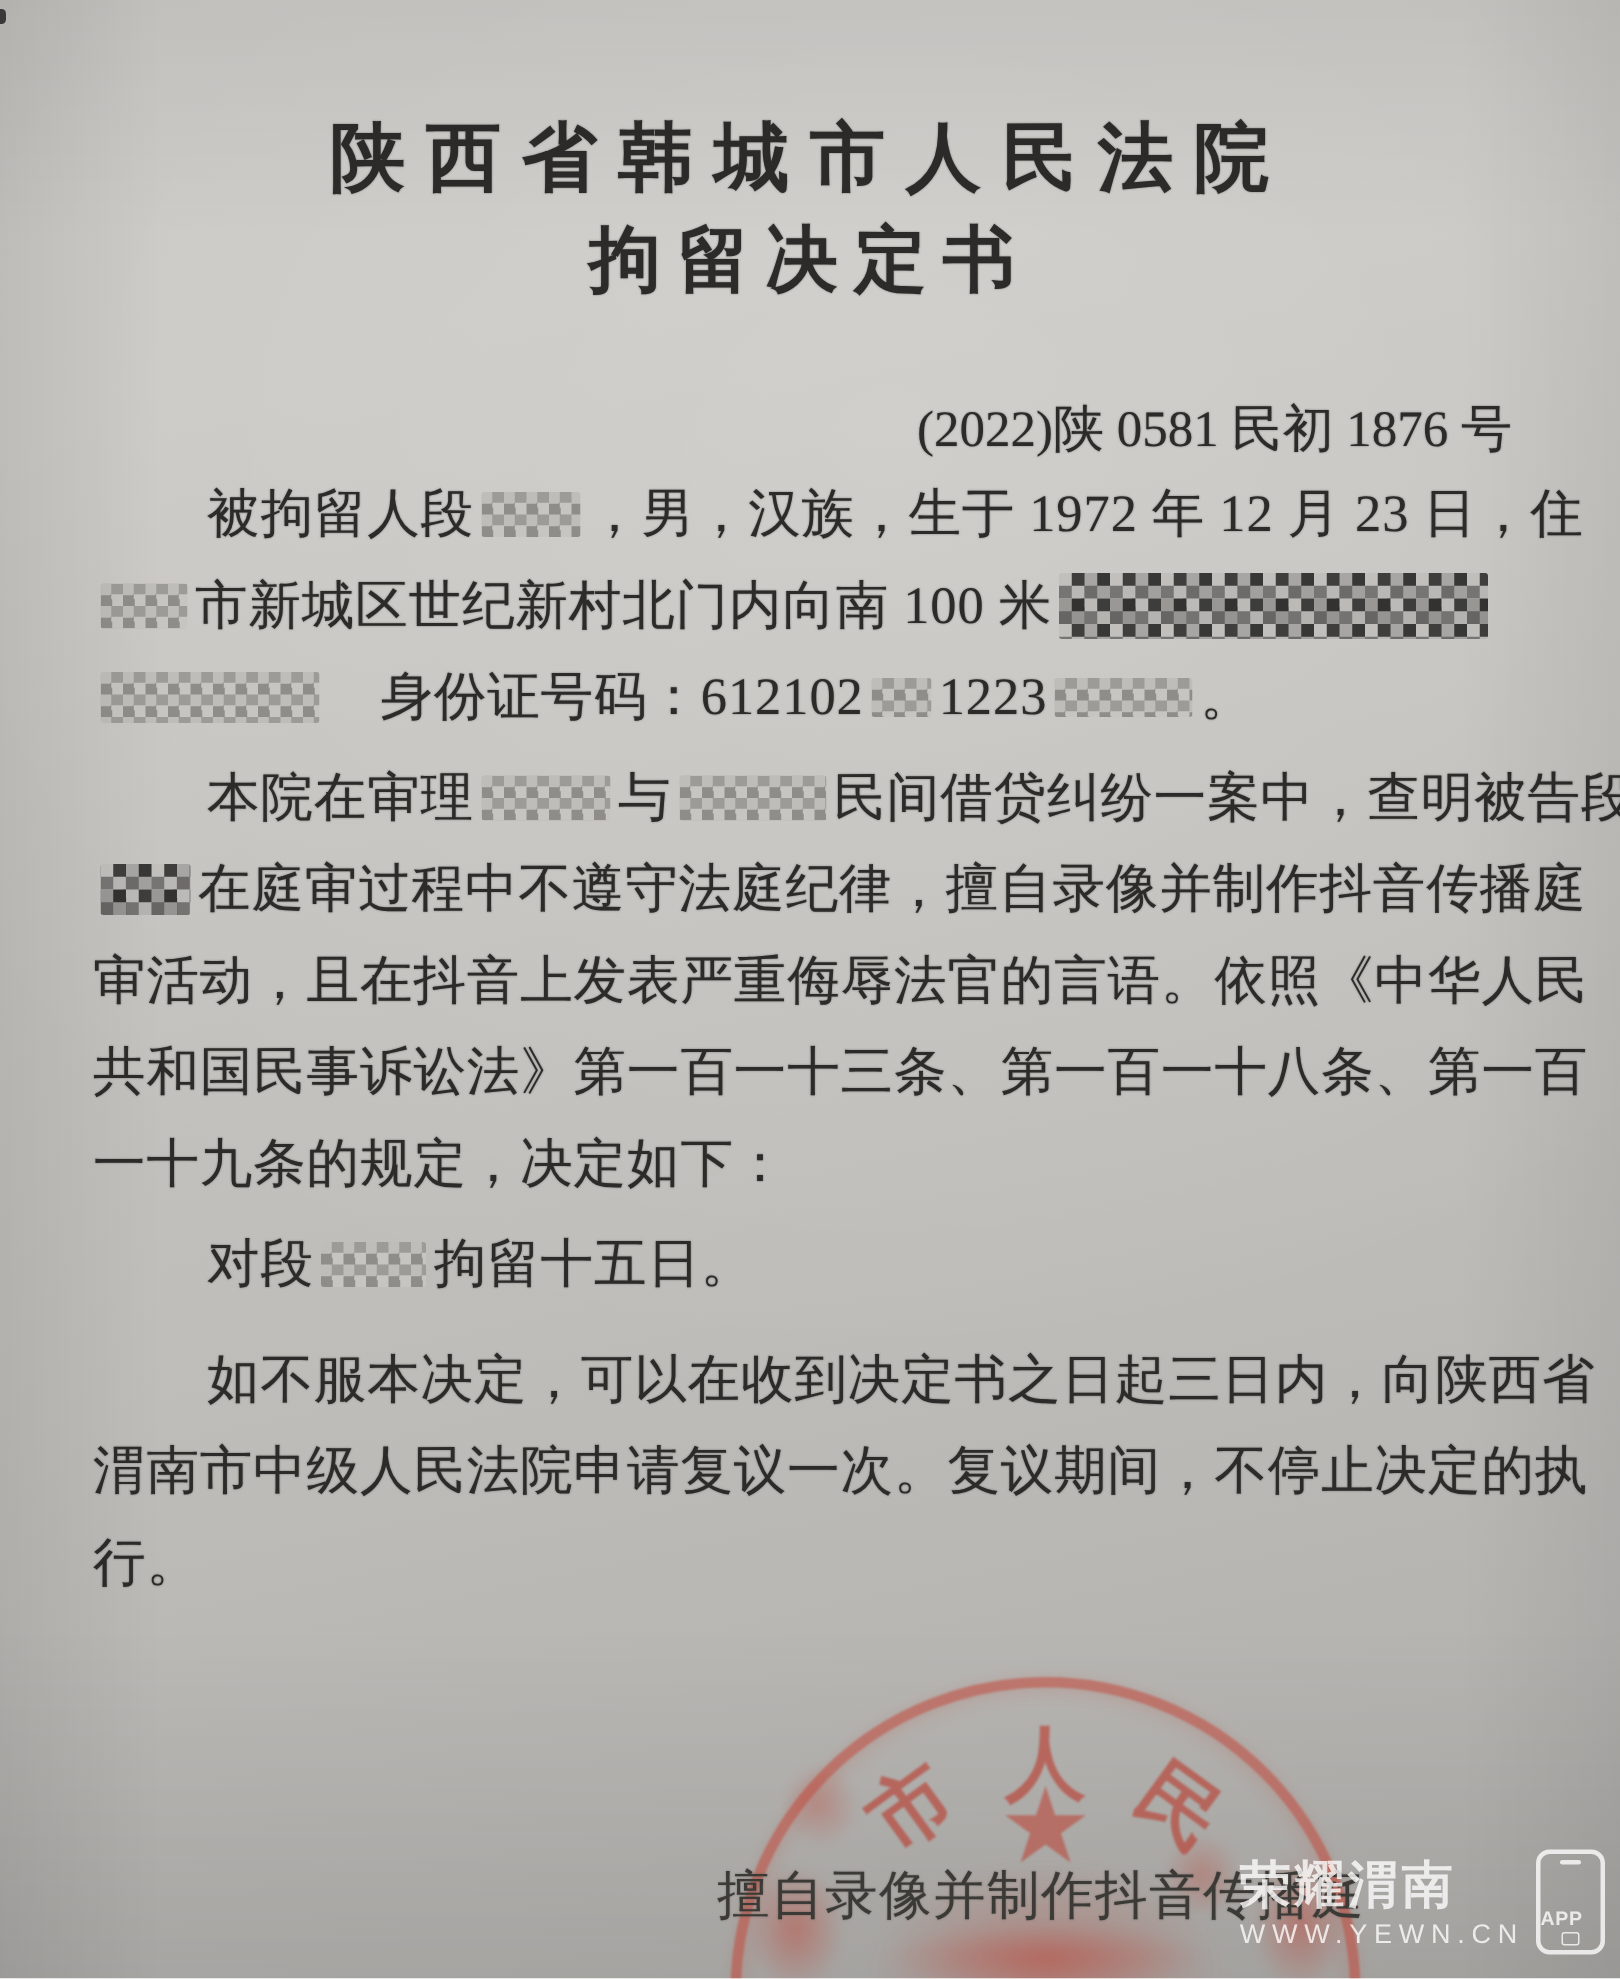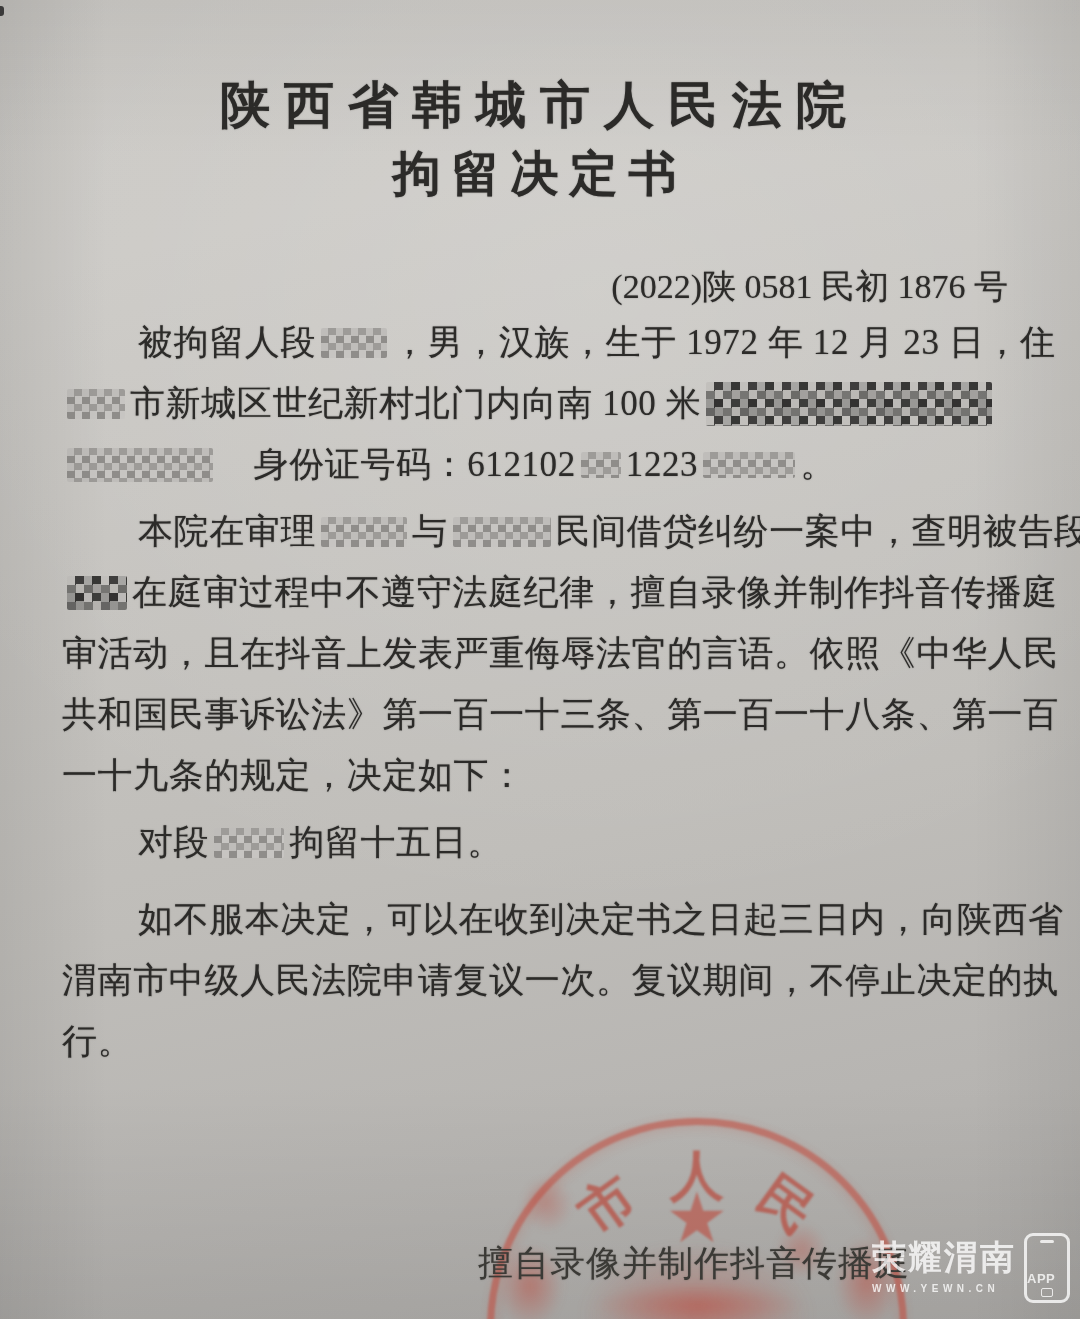--- a/index.html
+++ b/index.html
@@ -59,21 +59,21 @@
   .blob-faint-left{left:34px;top:58px;width:52px;height:56px;filter:blur(3px);
         background:radial-gradient(closest-side,rgba(190,62,48,0.30),rgba(190,62,48,0) 100%);}
   .blob-faint-right{left:288px;top:104px;width:52px;height:56px;filter:blur(3px);
         background:radial-gradient(closest-side,rgba(190,62,48,0.32),rgba(190,62,48,0) 100%);}
   
   .watermark{position:absolute;right:10px;bottom:16px;z-index:4;display:flex;align-items:center;
         color:rgba(255,255,255,0.78);}
   .wm-texts{display:flex;flex-direction:column;align-items:flex-start;margin-right:8px;}
   .wm-title{font-size:34px;font-weight:700;letter-spacing:2px;line-height:40px;
         font-family:"Liberation Sans","DejaVu Sans",sans-serif;}
-  .wm-url{font-size:10px;font-weight:700;letter-spacing:4.5px;line-height:20px;margin-top:2px;
+  .wm-url{font-size:18px;font-weight:400;letter-spacing:4.5px;line-height:20px;margin-top:2px;
         font-family:"Liberation Sans","DejaVu Sans",sans-serif;}
   .wm-phone{position:relative;width:40px;height:64px;border:3px solid rgba(255,255,255,0.78);
         border-radius:9px;}
   .wm-phone .notch{position:absolute;top:4px;left:50%;transform:translateX(-50%);
         width:14px;height:3px;background:rgba(255,255,255,0.78);border-radius:2px;}
   .wm-phone .app{position:absolute;bottom:14px;left:0;width:100%;text-align:left;
         font-size:13px;font-weight:700;letter-spacing:0.5px;
         font-family:"Liberation Sans","DejaVu Sans",sans-serif;}
   .wm-phone .btn{position:absolute;bottom:3px;left:50%;transform:translateX(-50%);
         width:10px;height:7px;border:1.5px solid rgba(255,255,255,0.78);border-radius:2px;

